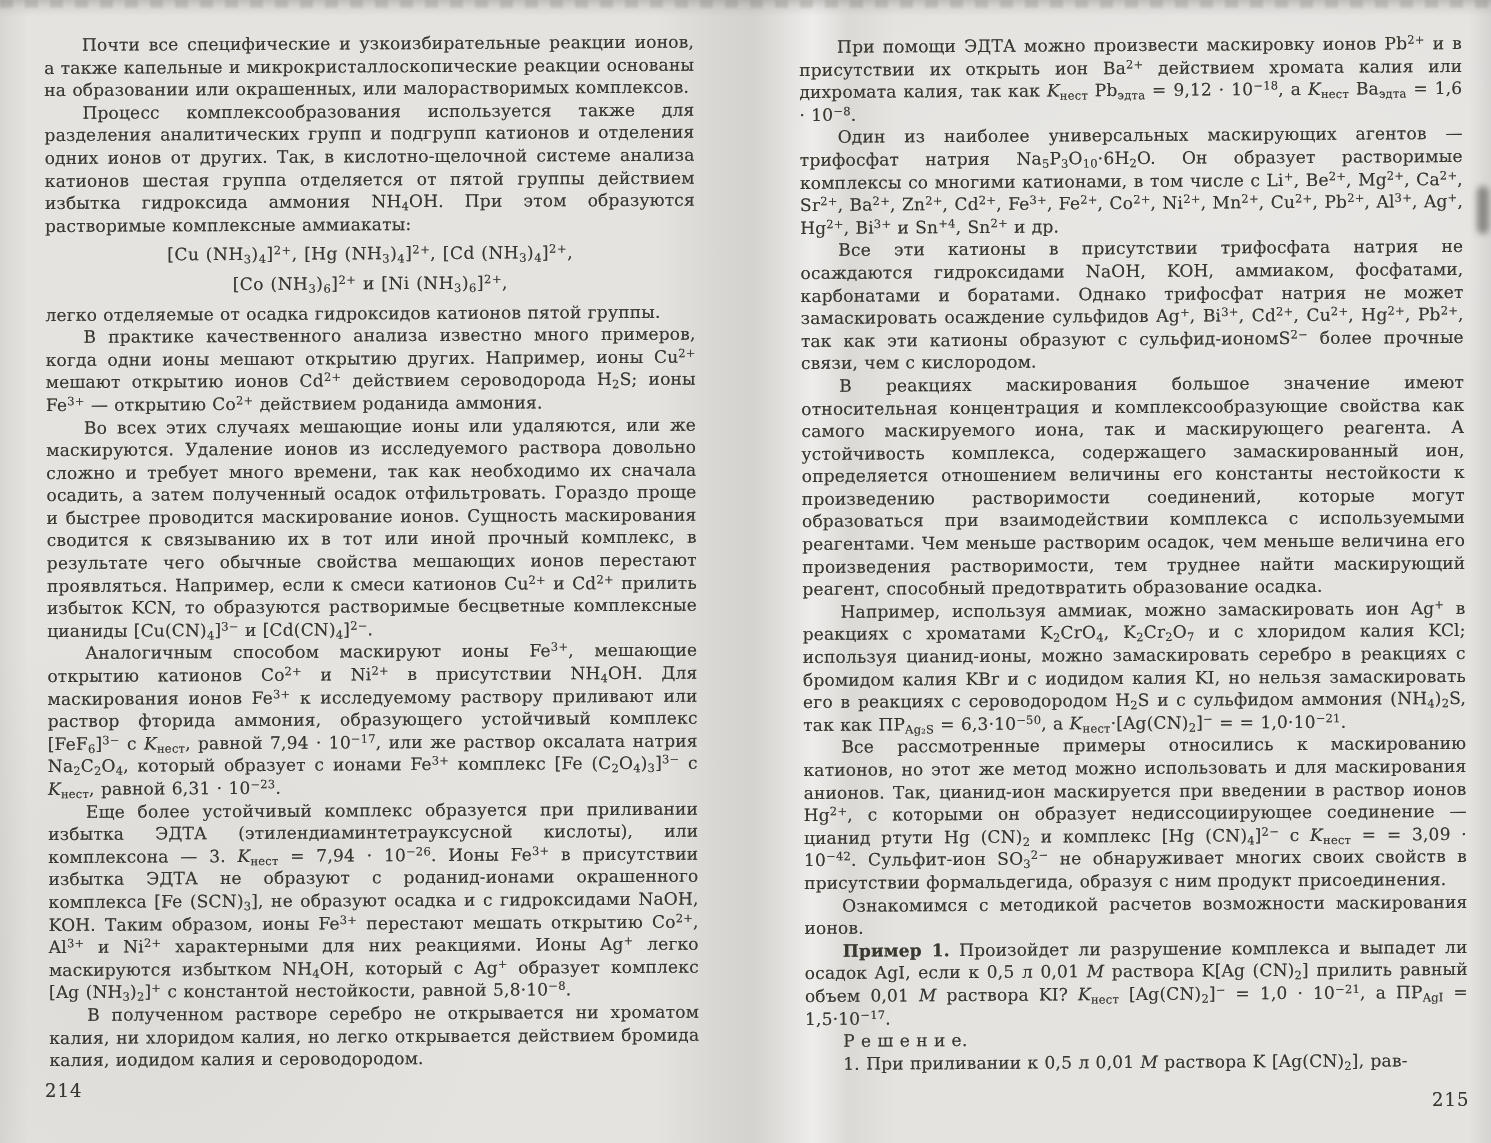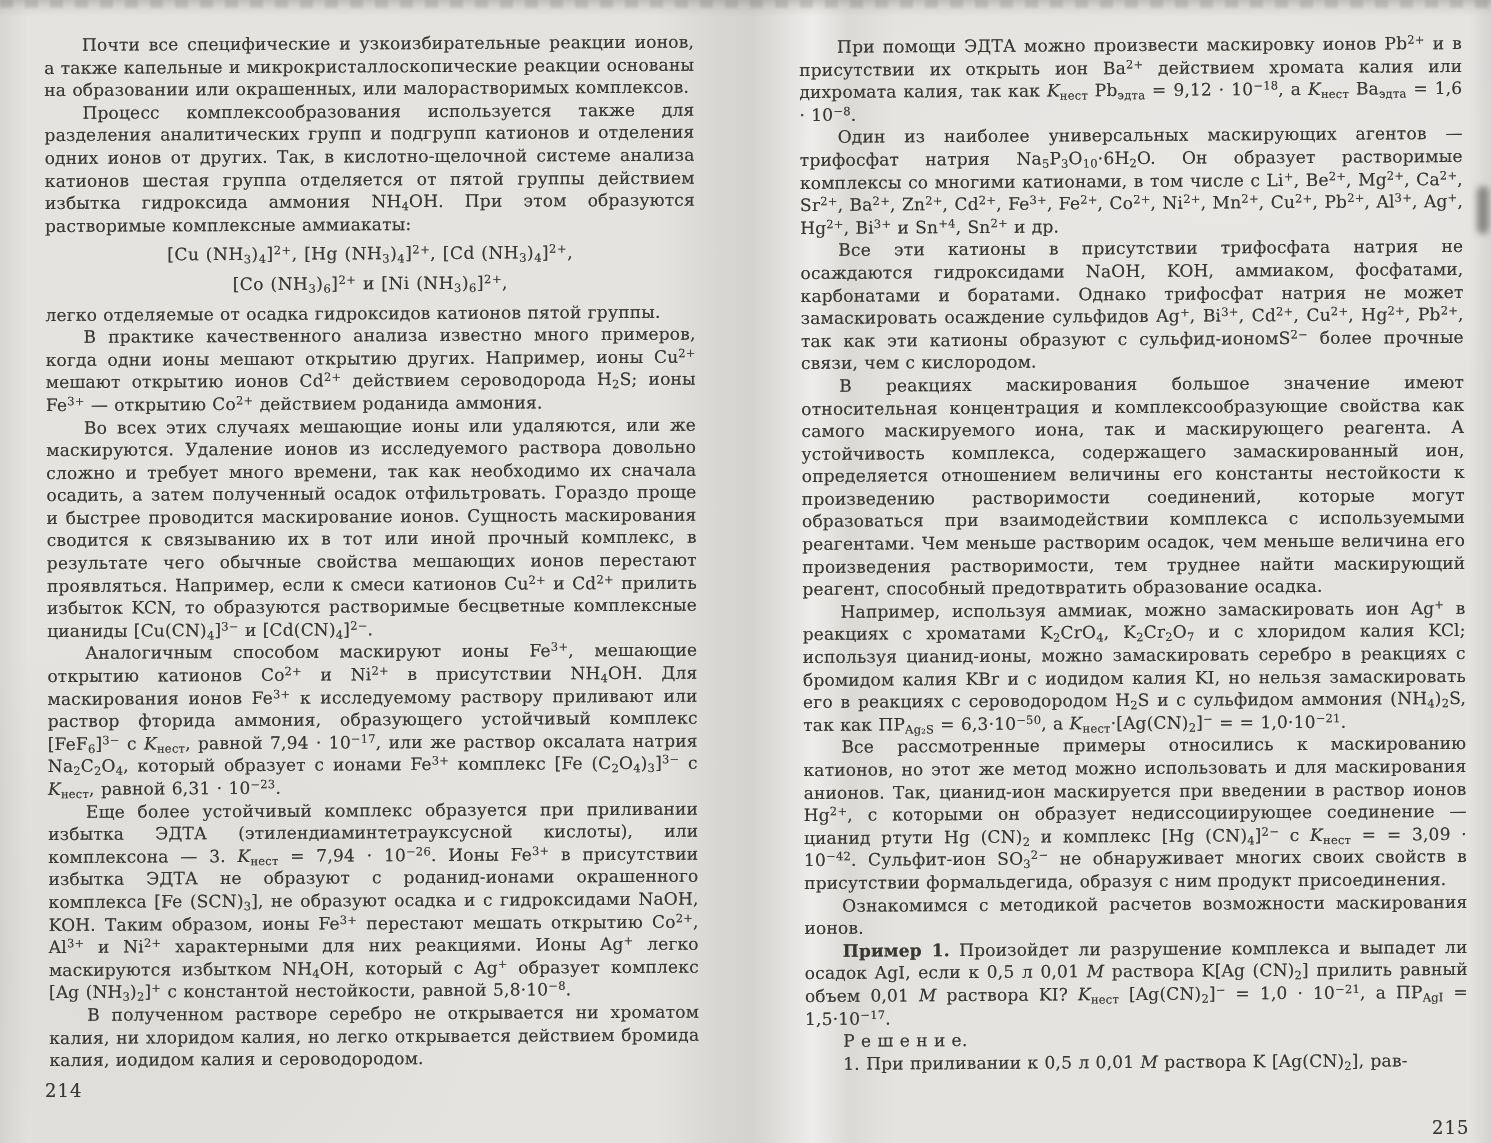--- a/index.html
+++ b/index.html
@@ -70,21 +70,21 @@
   .para sup { vertical-align: 0.48em; }
   .lead { font-weight: bold; }
   .page-number {
     position: absolute;
     font-size: 18px;
     letter-spacing: 1px;
     color: #3a372f;
     text-shadow: 0 0 0.5px rgba(58,55,47,.55);
   }
   .page-number.num-left  { left: 45px;   top: 1080px; text-align: center; }
-  .page-number.num-right { left: 1432px; top: 1089px; margin-top: 28px; }
+  .page-number.num-right { left: 1432px; top: 1089px; }
 </style>
 </head>
 <body>
 
 <div class="spread">
   <div class="top-ghost-strip"></div>
 
   <div class="page-text left">
       <p class="para indent">Почти все специфические и узкоизбирательные реакции ионов, а также капельные и микрокристаллоскопические реакции основаны на образовании или окрашенных, или малорастворимых комплексов.</p>
       <p class="para indent">Процесс комплексообразования используется также для разделения аналитических групп и подгрупп катионов и отделения одних ионов от других. Так, в кислотно-щелочной системе анализа катионов шестая группа отделяется от пятой группы действием избытка гидроксида аммония NH<sub>4</sub>OH. При этом образуются растворимые комплексные аммиакаты:</p>

